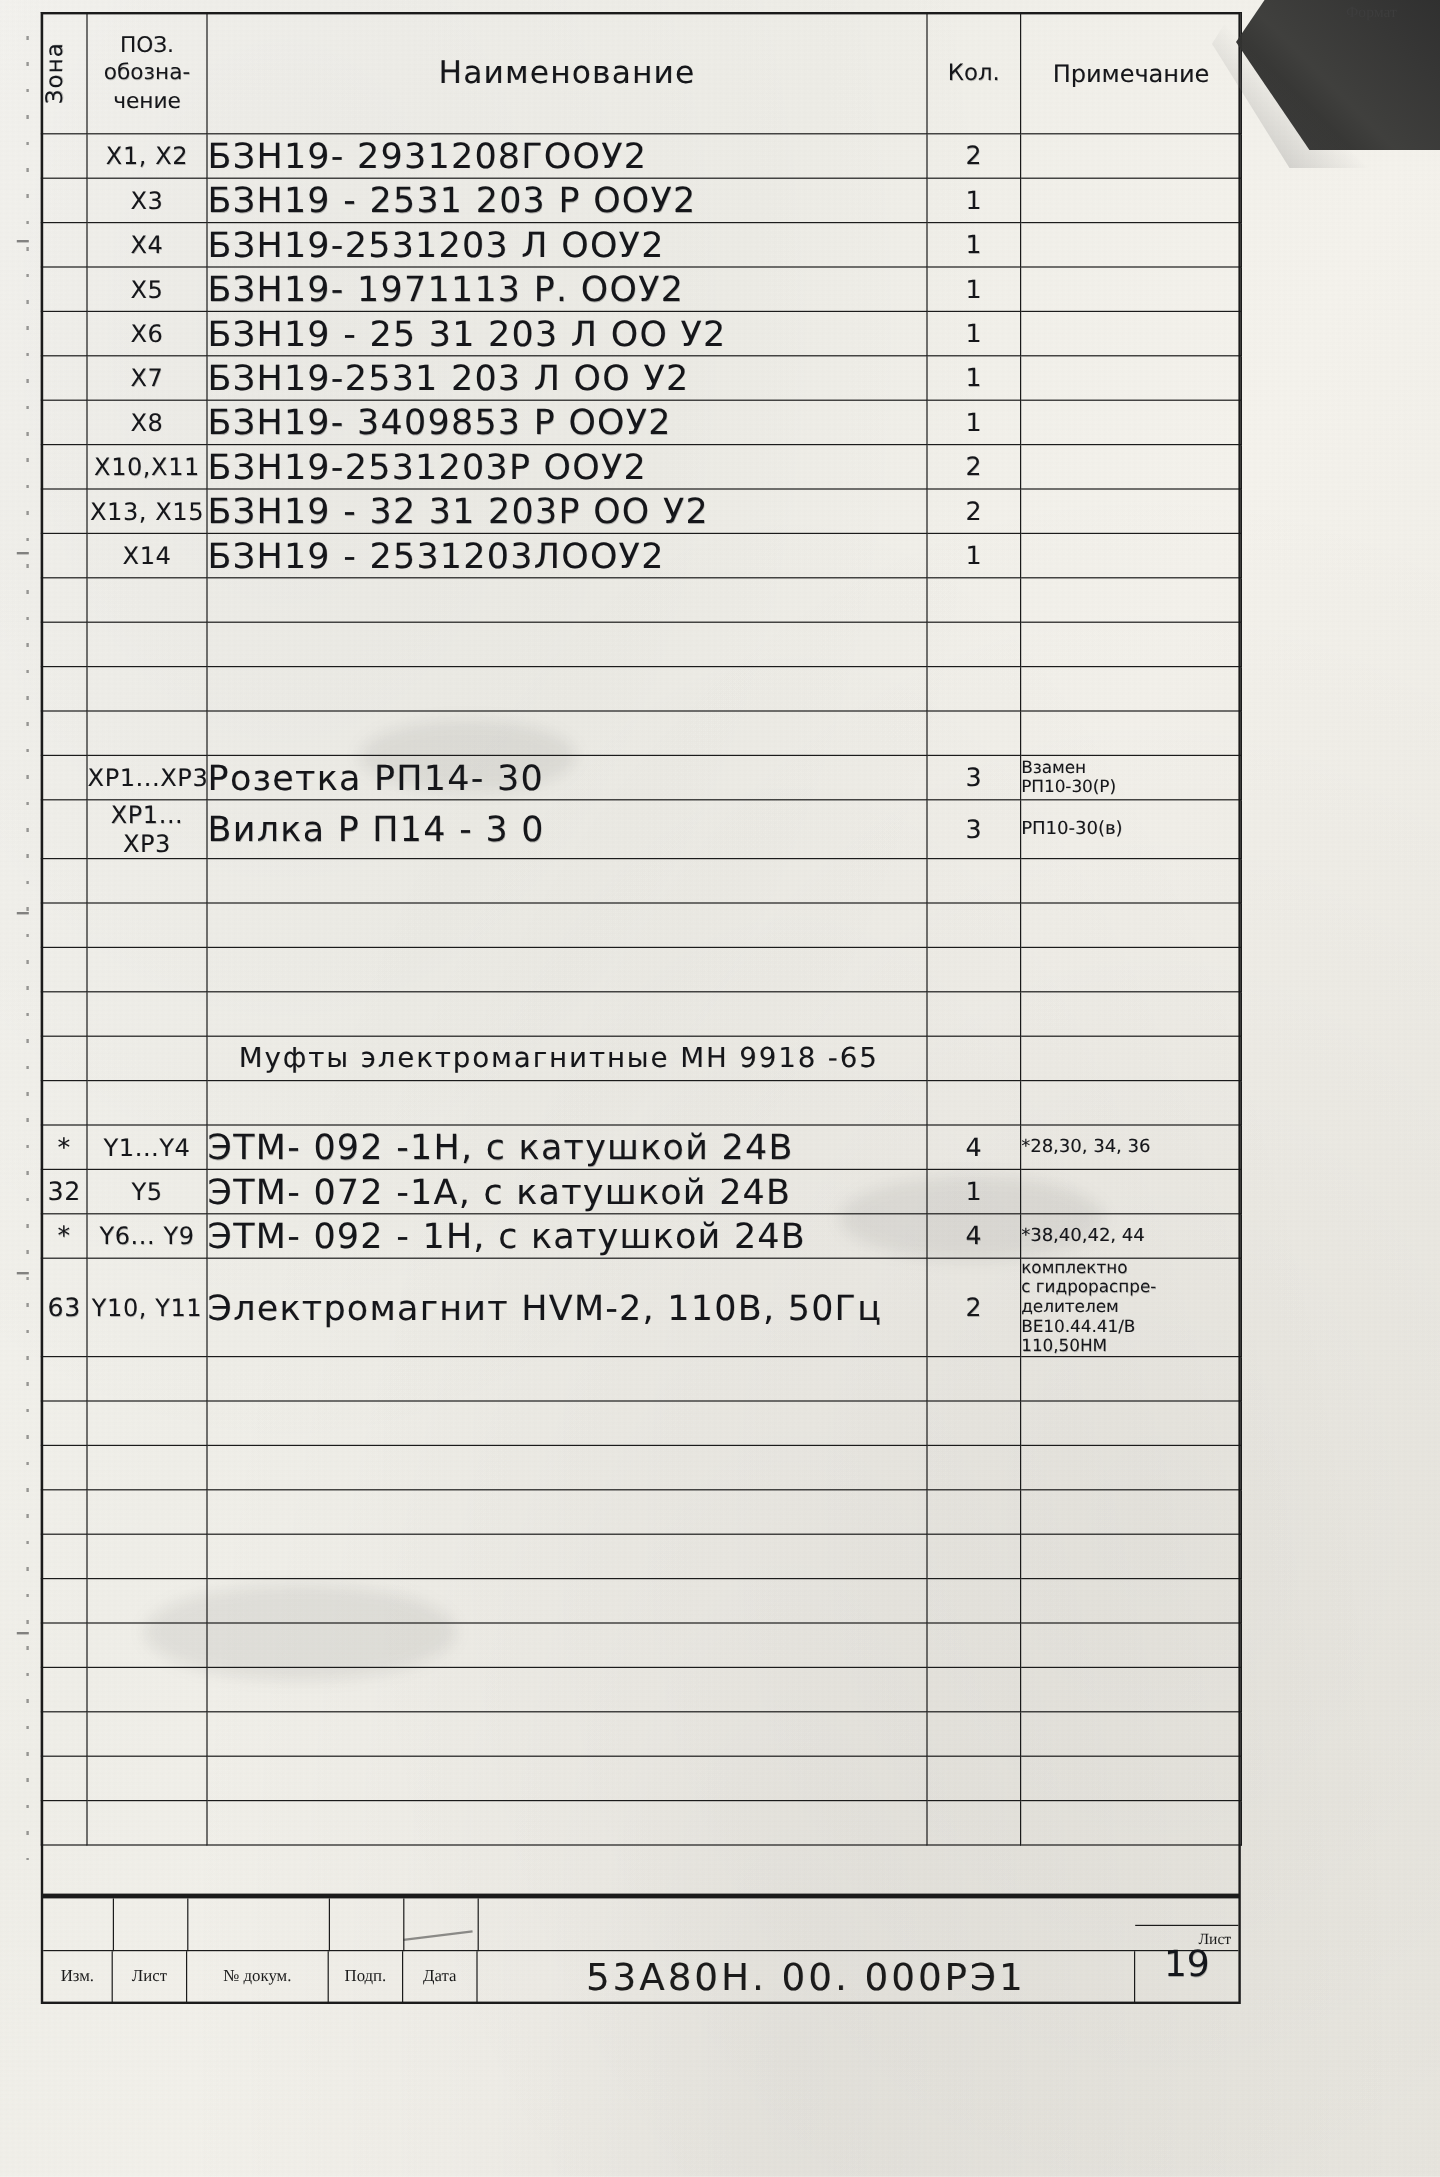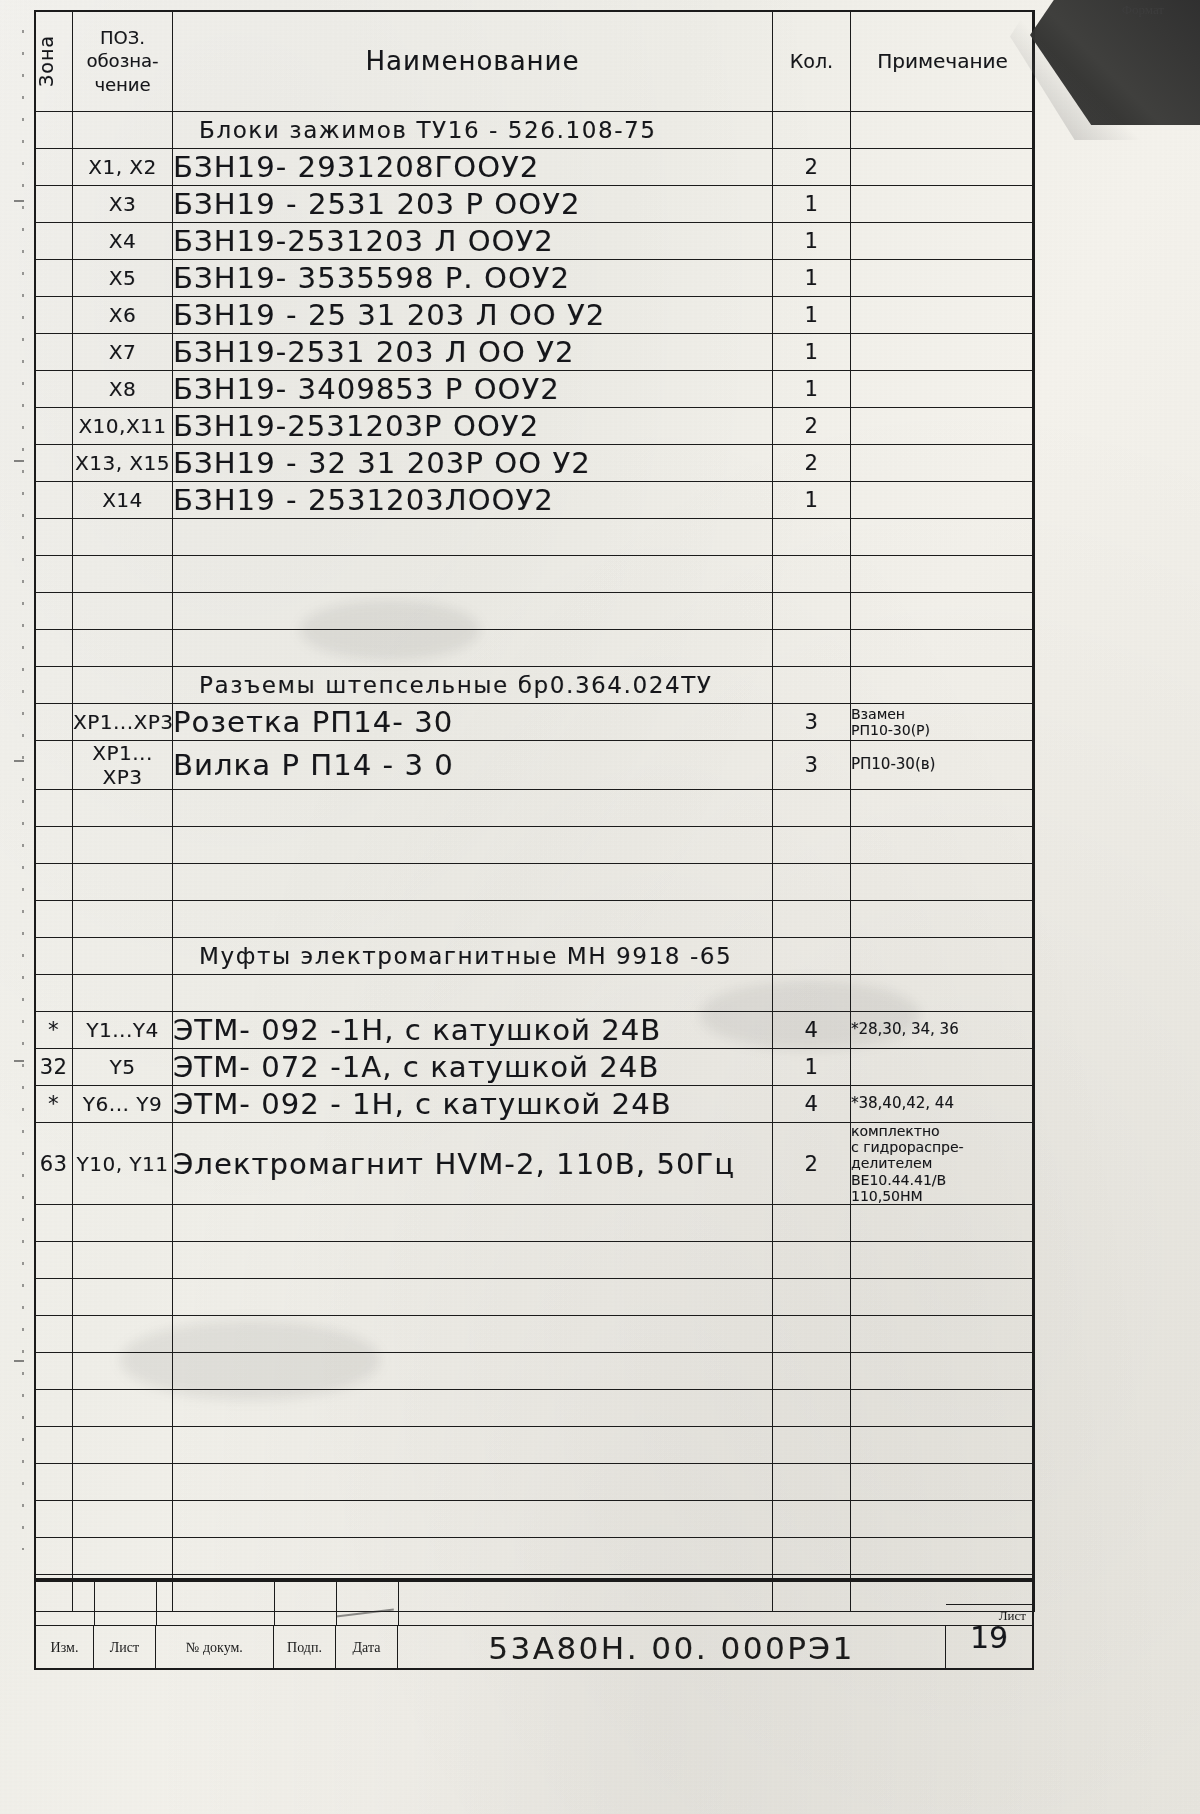--- a/index.html
+++ b/index.html
@@ -304,27 +304,20 @@
           <div>чение</div>
         </th>
         <th class="hdr-name ink">Наименование</th>
         <th class="hdr-kol ink">Кол.</th>
         <th class="hdr-prim ink">Примечание</th>
       </tr>
     </thead>
     <tbody id="tbody">
         <tr>
           <td class="zona ink"></td>
-          <td class="poz ink"></td>
-          <td class="name ink group">Блоки  зажимов   ТУ16 - 526.108-75</td>
-          <td class="kol ink"></td>
-          <td class="prim ink" style="white-space: pre-line;"></td>
-        </tr>
-        <tr>
-          <td class="zona ink"></td>
           <td class="poz ink">X1, X2</td>
           <td class="name ink">БЗН19- 2931208ГООУ2</td>
           <td class="kol ink">2</td>
           <td class="prim ink" style="white-space: pre-line;"></td>
         </tr>
         <tr>
           <td class="zona ink"></td>
           <td class="poz ink">X3</td>
           <td class="name ink">БЗН19 - 2531 203 Р ООУ2</td>
           <td class="kol ink">1</td>
@@ -333,21 +326,21 @@
         <tr>
           <td class="zona ink"></td>
           <td class="poz ink">X4</td>
           <td class="name ink">БЗН19-2531203 Л ООУ2</td>
           <td class="kol ink">1</td>
           <td class="prim ink" style="white-space: pre-line;"></td>
         </tr>
         <tr>
           <td class="zona ink"></td>
           <td class="poz ink">X5</td>
-          <td class="name ink">БЗН19- 3535598 Р. ООУ2</td>
+          <td class="name ink">БЗН19- 1971113 Р. ООУ2</td>
           <td class="kol ink">1</td>
           <td class="prim ink" style="white-space: pre-line;"></td>
         </tr>
         <tr>
           <td class="zona ink"></td>
           <td class="poz ink">X6</td>
           <td class="name ink">БЗН19 - 25 31 203 Л  ОО У2</td>
           <td class="kol ink">1</td>
           <td class="prim ink" style="white-space: pre-line;"></td>
         </tr>
@@ -404,27 +397,20 @@
           <td class="zona ink"></td>
           <td class="poz ink"></td>
           <td class="name ink"></td>
           <td class="kol ink"></td>
           <td class="prim ink" style="white-space: pre-line;"></td>
         </tr>
         <tr>
           <td class="zona ink"></td>
           <td class="poz ink"></td>
           <td class="name ink"></td>
-          <td class="kol ink"></td>
-          <td class="prim ink" style="white-space: pre-line;"></td>
-        </tr>
-        <tr>
-          <td class="zona ink"></td>
-          <td class="poz ink"></td>
-          <td class="name ink group">Разъемы штепсельные  бр0.364.024ТУ</td>
           <td class="kol ink"></td>
           <td class="prim ink" style="white-space: pre-line;"></td>
         </tr>
         <tr>
           <td class="zona ink"></td>
           <td class="poz ink">ХР1...ХР3</td>
           <td class="name ink">Розетка РП14- 30</td>
           <td class="kol ink">3</td>
           <td class="prim ink small tall" style="white-space: pre-line;">Взамен
 РП10-30(Р)</td>

